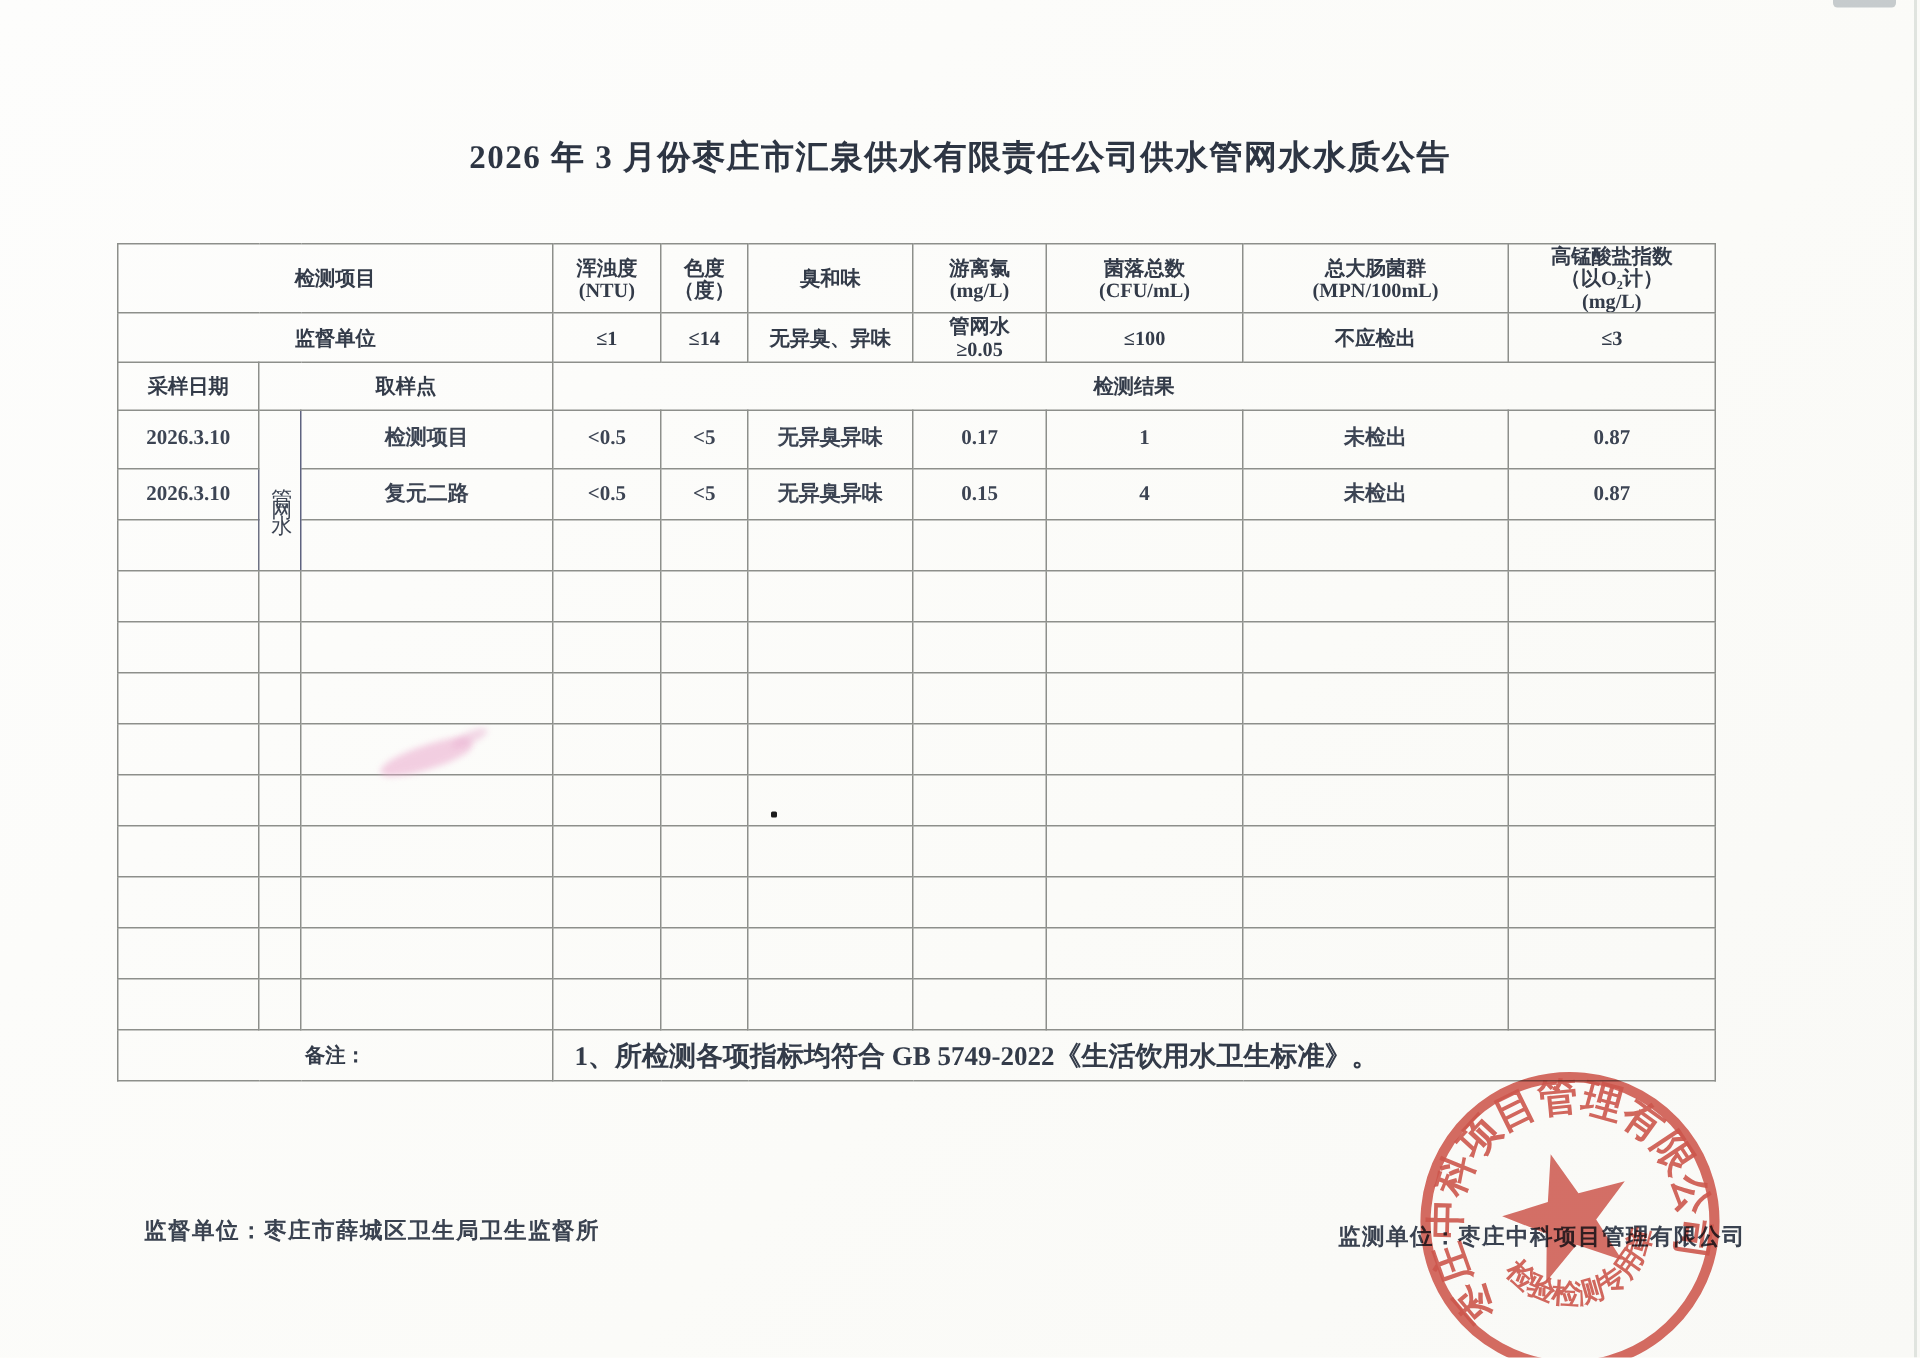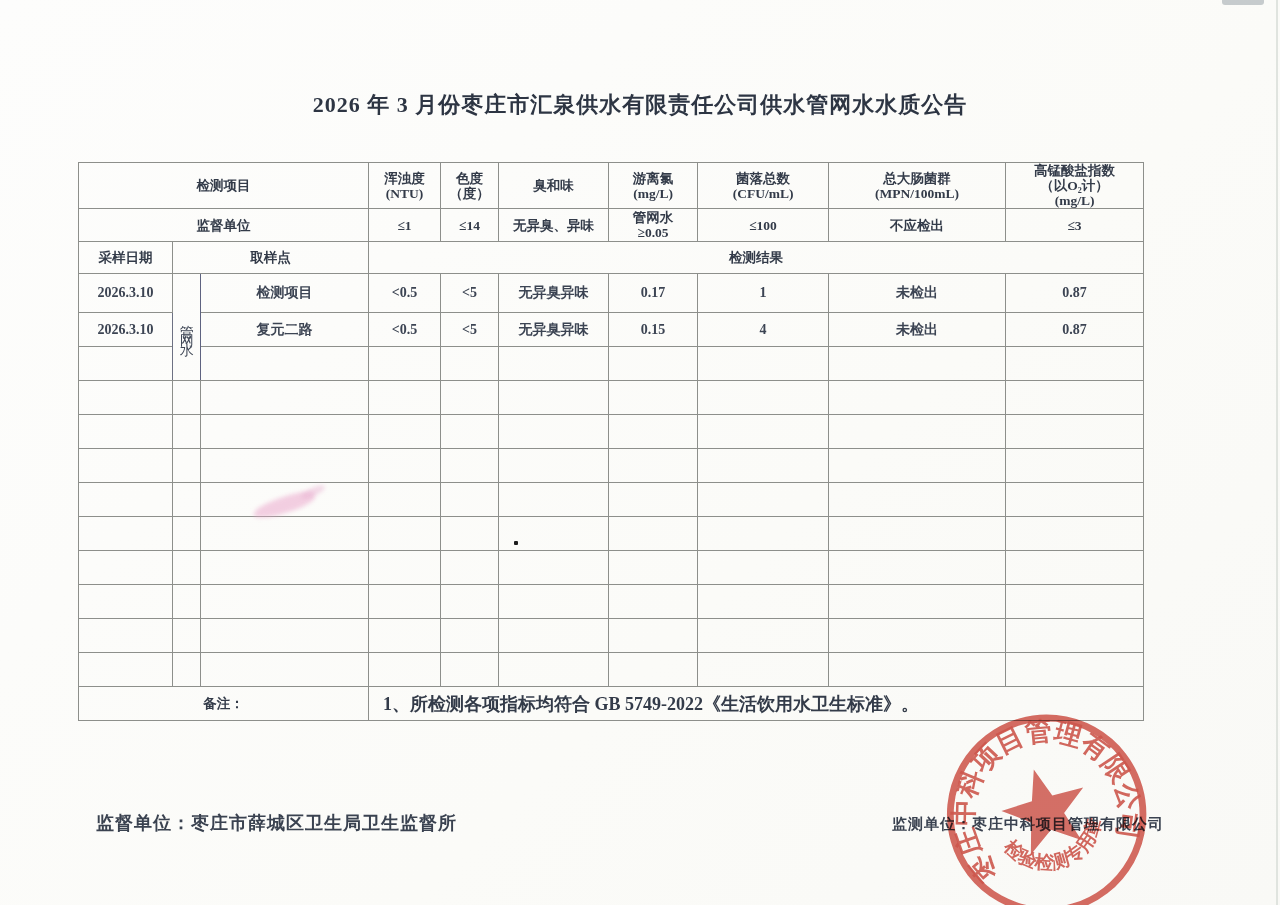--- a/index.html
+++ b/index.html
@@ -48,21 +48,21 @@
   tr.empty-row td{height:33px;}
   tr.remark td,tr.remark th{height:33px;}
   td.group-cell{
     writing-mode:vertical-rl;text-orientation:upright;
     letter-spacing:9px;font-size:14px;color:#3c4453;padding:6px 0;
     border-left:1px solid #6d7183;border-right:1px solid #5e6380;
   }
   td.remark-text{text-align:left;padding-left:14px;font-size:18px;font-weight:bold;color:#333b49;white-space:normal;}
   .data-val{color:#434b5a;font-weight:bold;}
 
-  .footer-left{position:absolute;left:96px;top:811px;font-size:18px;font-weight:bold;color:#3a4250;letter-spacing:1px;}
+  .footer-left{position:absolute;left:96px;top:811px;font-size:15px;font-weight:bold;color:#3a4250;letter-spacing:1px;}
   .footer-right{position:absolute;left:892px;top:815px;font-size:15px;font-weight:bold;color:#3a4250;letter-spacing:1px;}
 
   .stamp{
     position:absolute;left:941px;top:712px;width:214px;height:214px;
     transform:rotate(-16deg);mix-blend-mode:multiply;opacity:.85;
   }
 </style>
 </head>
 <body>
 

